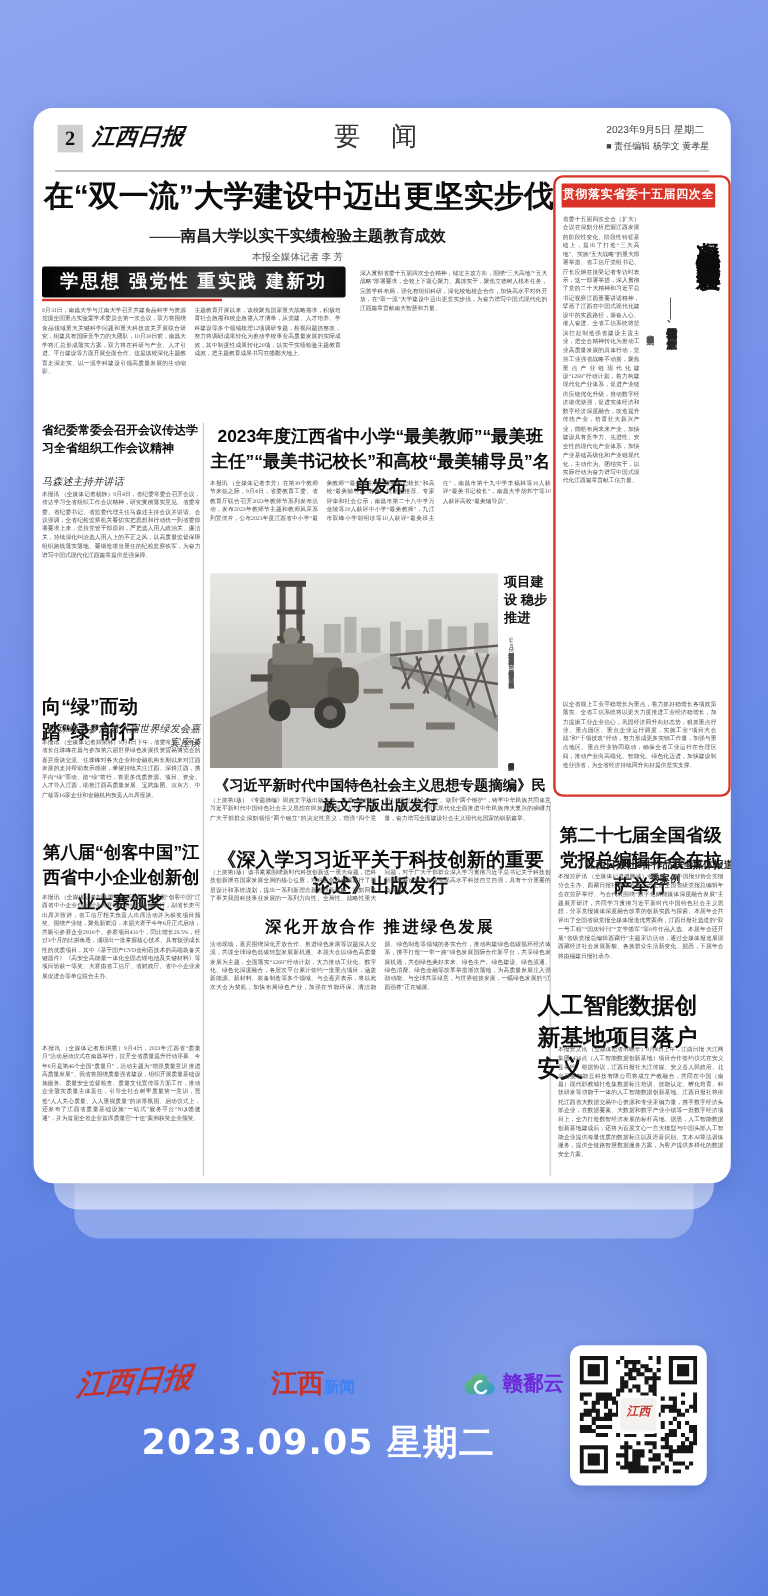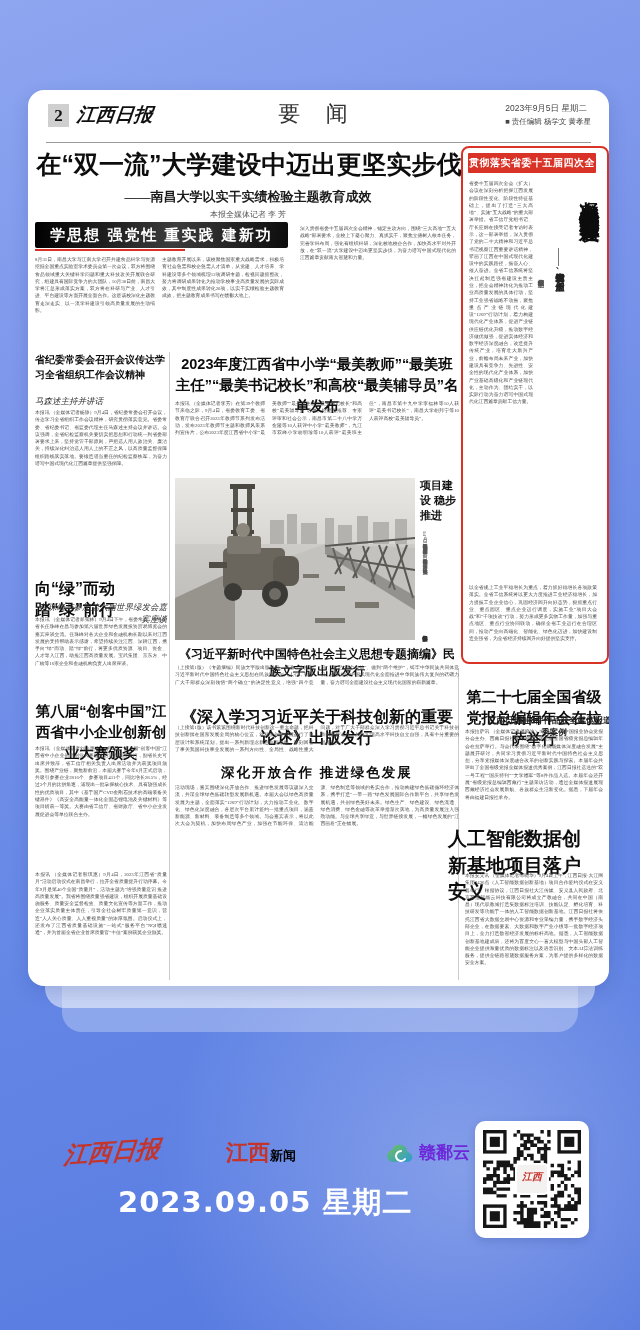--- a/index.html
+++ b/index.html
@@ -58,21 +58,21 @@
   .photo{left:147px;top:388px;width:240px;height:162px;background:#ddd;overflow:hidden;}
   .cap{left:392px;top:388px;width:38px;height:162px;}
   .cap-t{font:900 11px/15px "Liberation Sans",sans-serif;color:#111;}
   .cap-x{writing-mode:vertical-rl;font-size:4.8px;line-height:1.7;color:#555;height:96px;margin-top:8px;}
   .cap-b{writing-mode:vertical-rl;font:bold 5px/1.6 "Liberation Serif",serif;color:#333;height:40px;margin-top:4px;}
   
   .logo1{left:64px;top:1138px;color:#c4342b;font:900 24px/28px "Liberation Serif",serif;
          font-style:italic;transform:rotate(-4deg) skewX(-10deg);}
   .logo2{left:226px;top:1140px;font-style:italic;}
   .logo2 .r{color:#c4342b;font:900 22px/26px "Liberation Serif",serif;}
-  .logo2 .b{color:#000000;font:bold 13px/26px "Liberation Sans",sans-serif;font-style:normal;}
+  .logo2 .b{color:#3b82f6;font:bold 13px/26px "Liberation Sans",sans-serif;font-style:normal;}
   .logo3{left:386px;top:1142px;display:flex;align-items:center;gap:5px;}
   .logo3 .t{color:#6d28d9;font:800 17px/22px "Liberation Sans",sans-serif;}
   .bigdate{left:118px;top:1185px;color:#fff;font:700 29px/34px "DejaVu Sans",sans-serif;letter-spacing:1px;}
   .qrbox{left:475px;top:1121px;width:114px;height:117px;background:#fff;border-radius:10px;z-index:4;
          box-shadow:0 3px 10px rgba(30,50,120,.2);}
   .qrbox svg{position:absolute;left:8px;top:9px;}
   .qrlabel{position:absolute;left:42px;top:44px;width:30px;height:28px;background:#f4f2f0;border-radius:3px;
            text-align:center;color:#c4342b;font:900 10px/24px "Liberation Serif",serif;font-style:italic;
            box-shadow:0 0 0 2px #fff;}
 </style>

